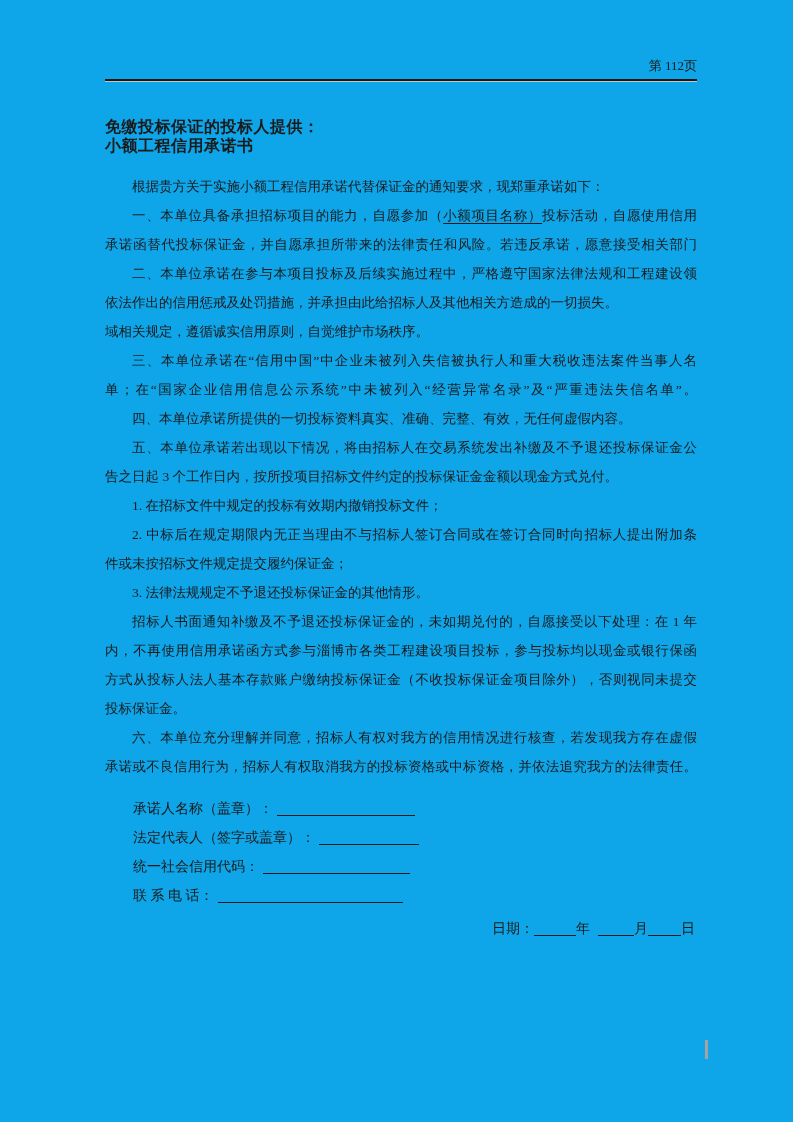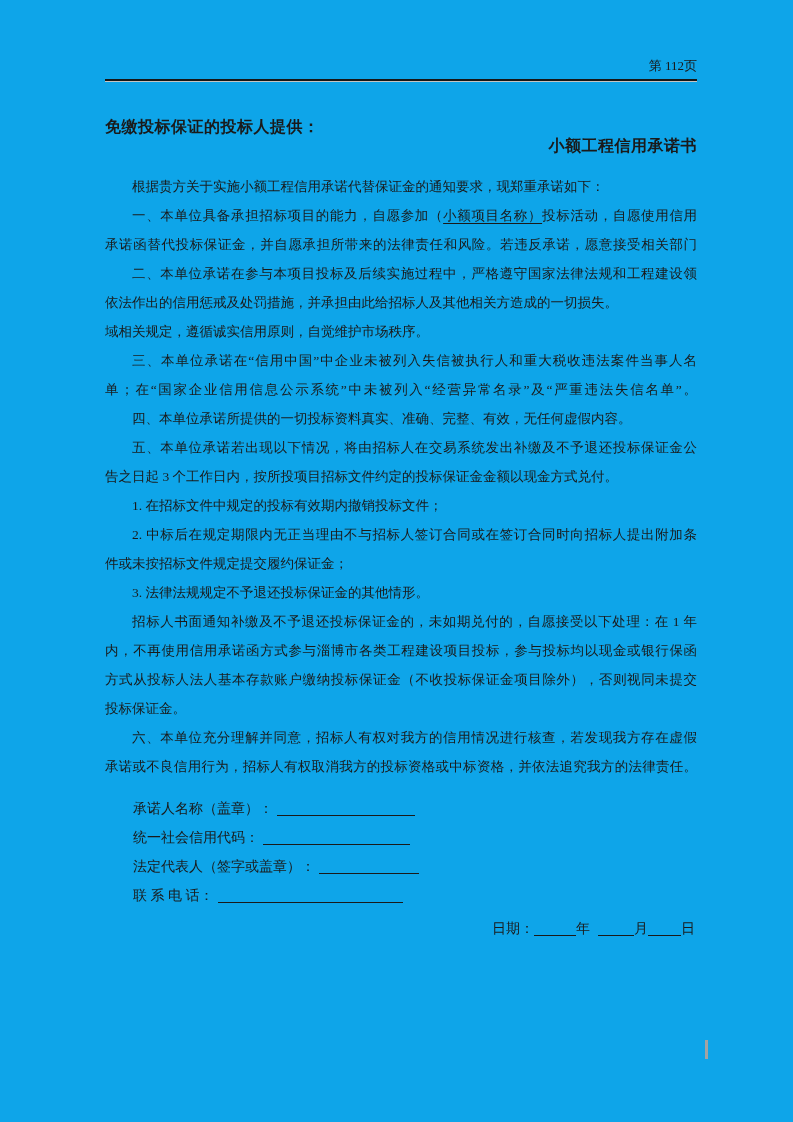--- a/index.html
+++ b/index.html
@@ -15,21 +15,21 @@
     position:absolute;top:79px;left:105px;right:96px;height:2px;
     background:#161616;border-bottom:1px solid #c4c4c4;
   }
   .content{position:absolute;left:105px;right:96px;top:118px;}
   .intro{
     font-family:"Liberation Sans","DejaVu Sans",sans-serif;
     font-weight:bold;font-size:16px;line-height:18px;letter-spacing:.5px;
   }
   .doc-title{
     font-family:"Liberation Sans","DejaVu Sans",sans-serif;
-    font-weight:bold;font-size:16px;line-height:20px;text-align:right;margin-bottom:16px;letter-spacing:.5px;
+    font-weight:bold;font-size:16px;line-height:20px;text-align:left;margin-bottom:16px;letter-spacing:.5px;
   }
   .body-text{font-size:13.5px;font-family:Liberation Serif, serif;}
   .ln{line-height:29px;text-align:justify;}
   .ln.jf{text-align-last:justify;}
   .ln.idt{text-indent:2em;}
   .u{text-decoration:underline;text-underline-offset:3px;}
   .sig{margin-top:13px;font-size:14px;}
   .sig-row{line-height:29px;padding-left:28px;}
   .blank{
     display:inline-block;border-bottom:1px solid #1a1a1a;height:16px;vertical-align:-3px;
@@ -77,22 +77,22 @@
       <div class="ln idt jf">招标人书面通知补缴及不予退还投标保证金的，未如期兑付的，自愿接受以下处理：在 1 年</div>
       <div class="ln jf">内，不再使用信用承诺函方式参与淄博市各类工程建设项目投标，参与投标均以现金或银行保函</div>
       <div class="ln jf">方式从投标人法人基本存款账户缴纳投标保证金（不收投标保证金项目除外），否则视同未提交</div>
       <div class="ln">投标保证金。</div>
       <div class="ln idt jf">六、本单位充分理解并同意，招标人有权对我方的信用情况进行核查，若发现我方存在虚假</div>
       <div class="ln jf">承诺或不良信用行为，招标人有权取消我方的投标资格或中标资格，并依法追究我方的法律责任。</div>
     </div>
 
     <div class="sig">
       <div class="sig-row"><span>承诺人名称（盖章）：</span><span class="blank w0"></span></div>
+      <div class="sig-row"><span>法定代表人（签字或盖章）：</span><span class="blank w2"></span></div>
       <div class="sig-row"><span>统一社会信用代码：</span><span class="blank w1"></span></div>
-      <div class="sig-row"><span>法定代表人（签字或盖章）：</span><span class="blank w2"></span></div>
       <div class="sig-row"><span>联 系 电 话：</span><span class="blank w3"></span></div>
     </div>
 
     <div class="date-row"><span>日期：</span><span class="blank dy"></span><span>年</span><span class="blank dm"></span><span>月</span><span class="blank dd"></span><span>日</span></div>
 
   </div>
 
   <div class="artifact"></div>
 
 </div>

